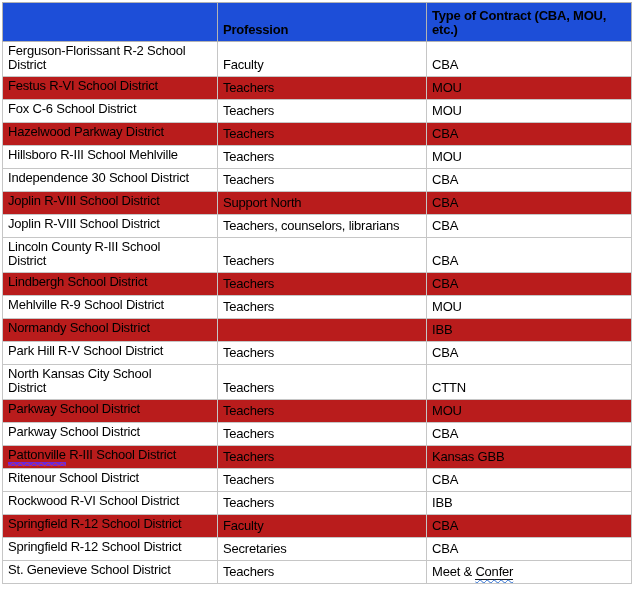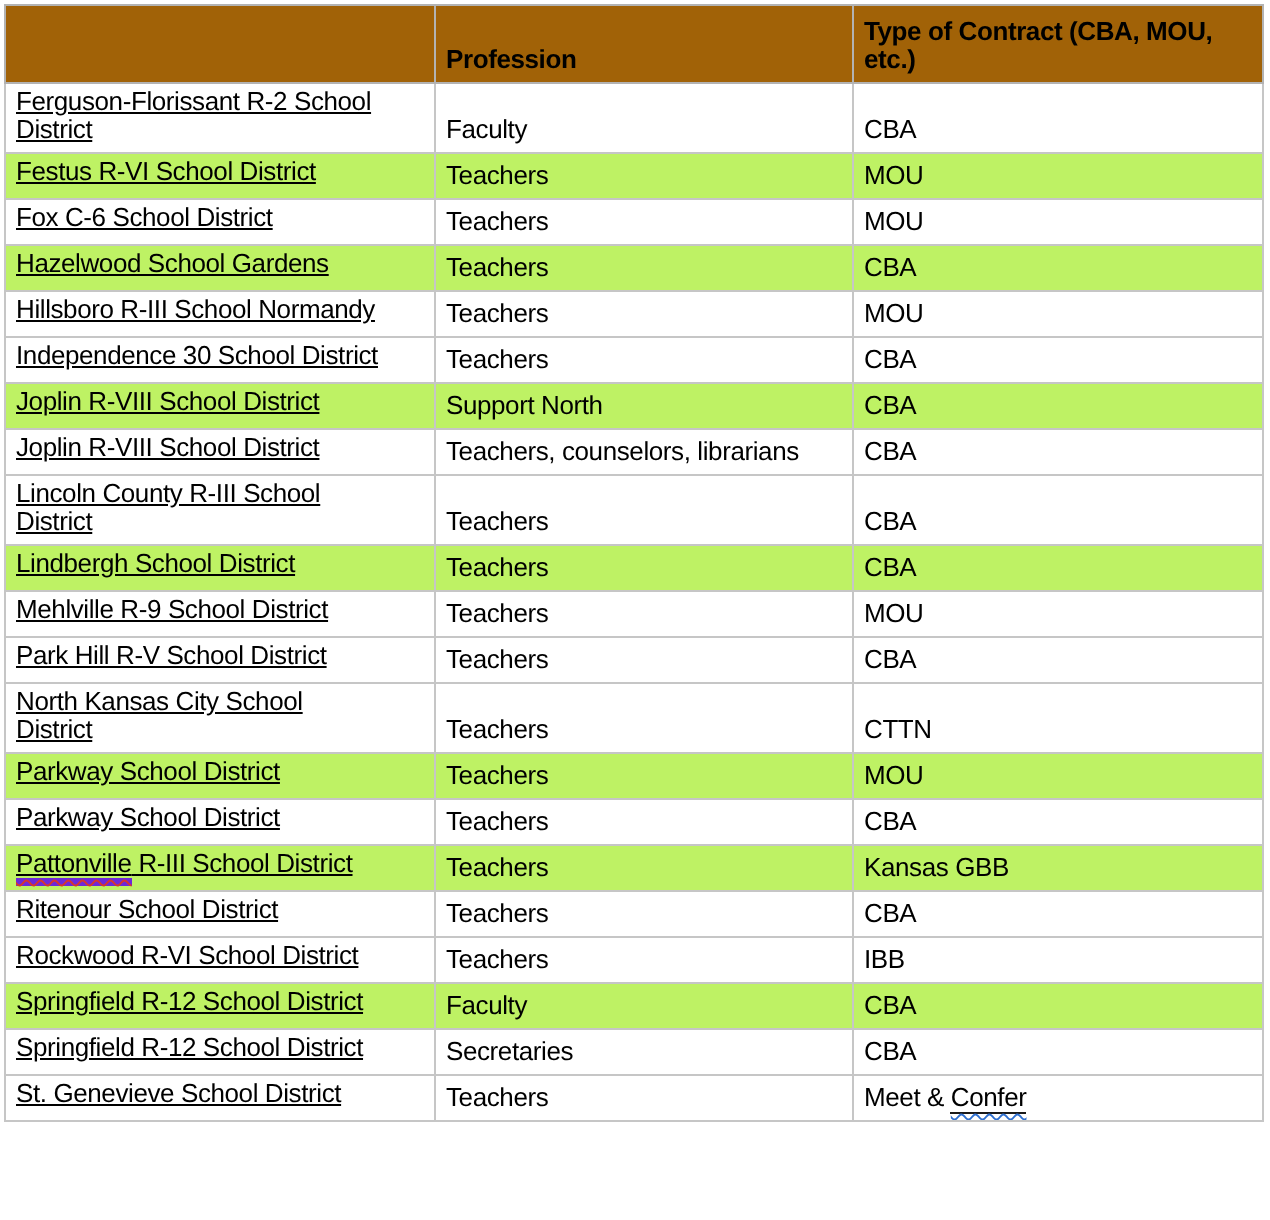--- a/index.html
+++ b/index.html
@@ -32,38 +32,37 @@
   table.contract-table th,
   table.contract-table td {
     border: 1px solid #c6c6c6;
     padding: 2px 5px 4px 5px;
     line-height: 14px;
     overflow: hidden;
   }
 
   
   table.contract-table thead th {
-    background: #a16207;
+    background: #1d4ed8;
     font-weight: bold;
     text-align: left;
     vertical-align: bottom;
     height: 32px;
     white-space: pre-line;
     border-color: #b3b3b3;
   }
 
   
   table.contract-table tbody td { height: 16px; }
   table.contract-table tbody tr { background: #ffffff; }
-  table.contract-table tbody tr.shaded { background: #bef264; }
+  table.contract-table tbody tr.shaded { background: #b91c1c; }
 
   td.c-district {
     vertical-align: top;
     white-space: pre-line;
-    text-decoration: underline;
   }
   td.c-profession,
   td.c-contract {
     vertical-align: bottom;
     white-space: nowrap;
   }
 
   
   .mark-misspelling {
     border-bottom: 4px solid #6d28d9;
@@ -107,26 +106,26 @@
           <td class="c-district">Festus R-VI School District</td>
           <td class="c-profession">Teachers</td>
           <td class="c-contract">MOU</td>
         </tr>
         <tr>
           <td class="c-district">Fox C-6 School District</td>
           <td class="c-profession">Teachers</td>
           <td class="c-contract">MOU</td>
         </tr>
         <tr class="shaded">
-          <td class="c-district">Hazelwood School Gardens</td>
-          <td class="c-profession">Teachers</td>
-          <td class="c-contract">CBA</td>
-        </tr>
-        <tr>
-          <td class="c-district">Hillsboro R-III School Normandy</td>
+          <td class="c-district">Hazelwood Parkway District</td>
+          <td class="c-profession">Teachers</td>
+          <td class="c-contract">CBA</td>
+        </tr>
+        <tr>
+          <td class="c-district">Hillsboro R-III School Mehlville</td>
           <td class="c-profession">Teachers</td>
           <td class="c-contract">MOU</td>
         </tr>
         <tr>
           <td class="c-district">Independence 30 School District</td>
           <td class="c-profession">Teachers</td>
           <td class="c-contract">CBA</td>
         </tr>
         <tr class="shaded">
           <td class="c-district">Joplin R-VIII School District</td>
@@ -146,20 +145,25 @@
         </tr>
         <tr class="shaded">
           <td class="c-district">Lindbergh School District</td>
           <td class="c-profession">Teachers</td>
           <td class="c-contract">CBA</td>
         </tr>
         <tr>
           <td class="c-district">Mehlville R-9 School District</td>
           <td class="c-profession">Teachers</td>
           <td class="c-contract">MOU</td>
+        </tr>
+        <tr class="shaded">
+          <td class="c-district">Normandy School District</td>
+          <td class="c-profession"></td>
+          <td class="c-contract">IBB</td>
         </tr>
         <tr>
           <td class="c-district">Park Hill R-V School District</td>
           <td class="c-profession">Teachers</td>
           <td class="c-contract">CBA</td>
         </tr>
         <tr>
           <td class="c-district">North Kansas City School
 District</td>
           <td class="c-profession">Teachers</td>

